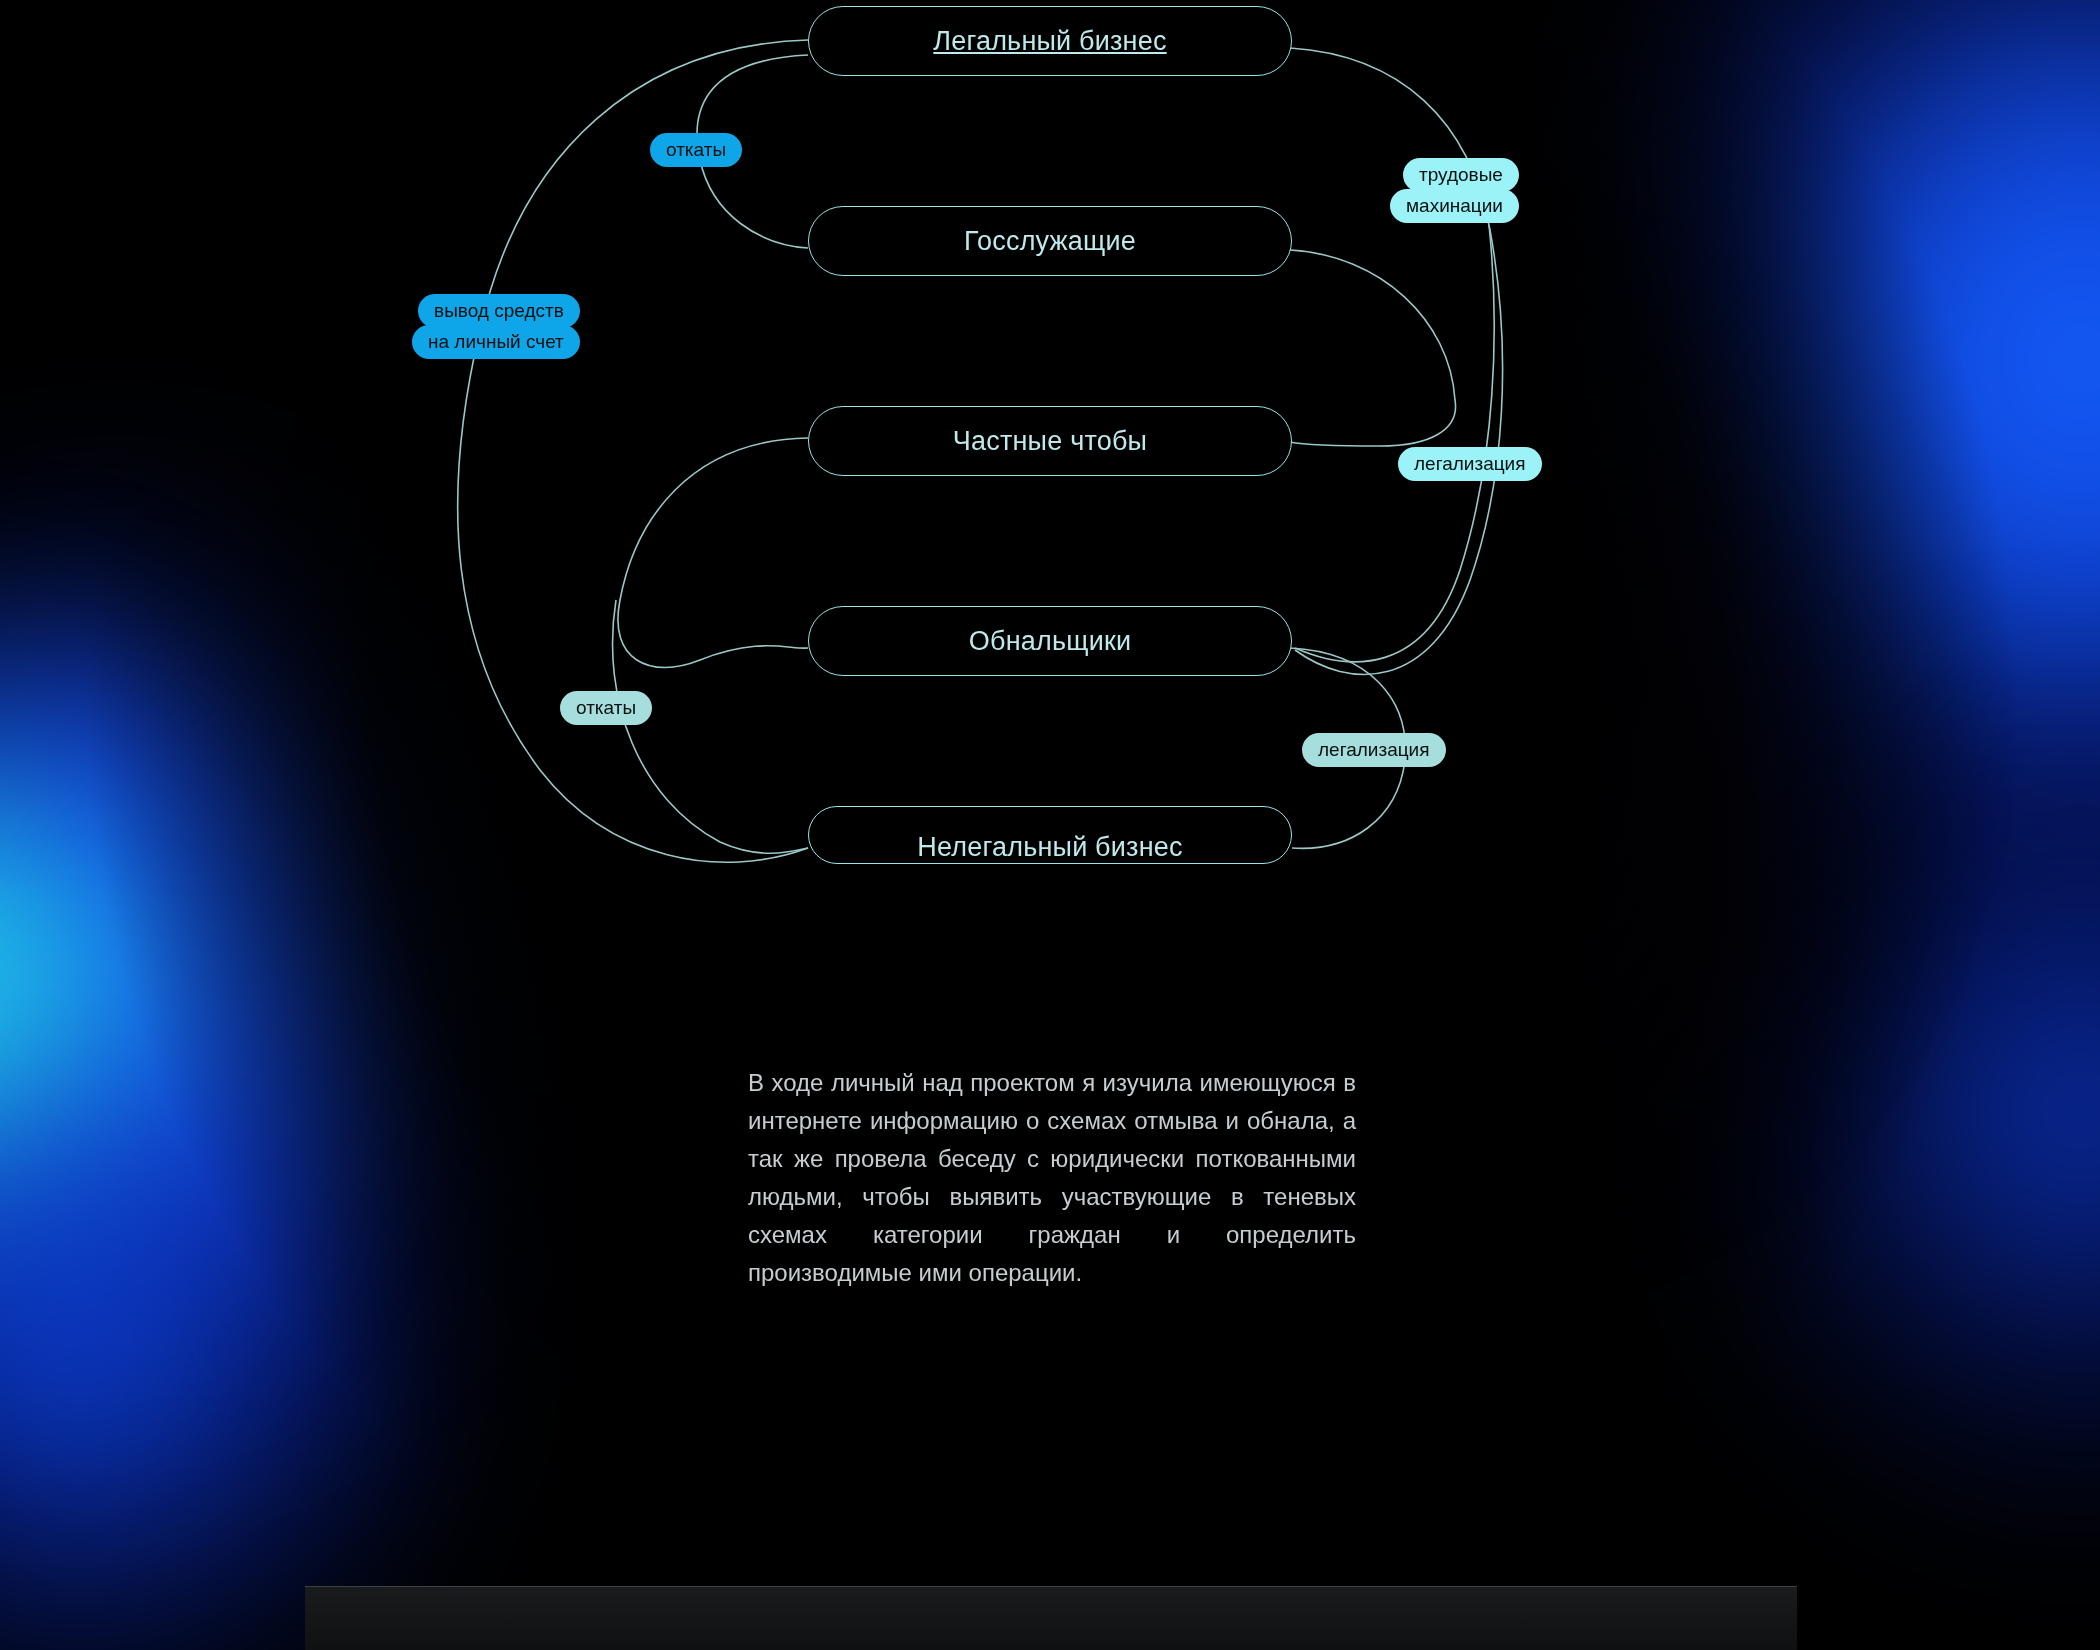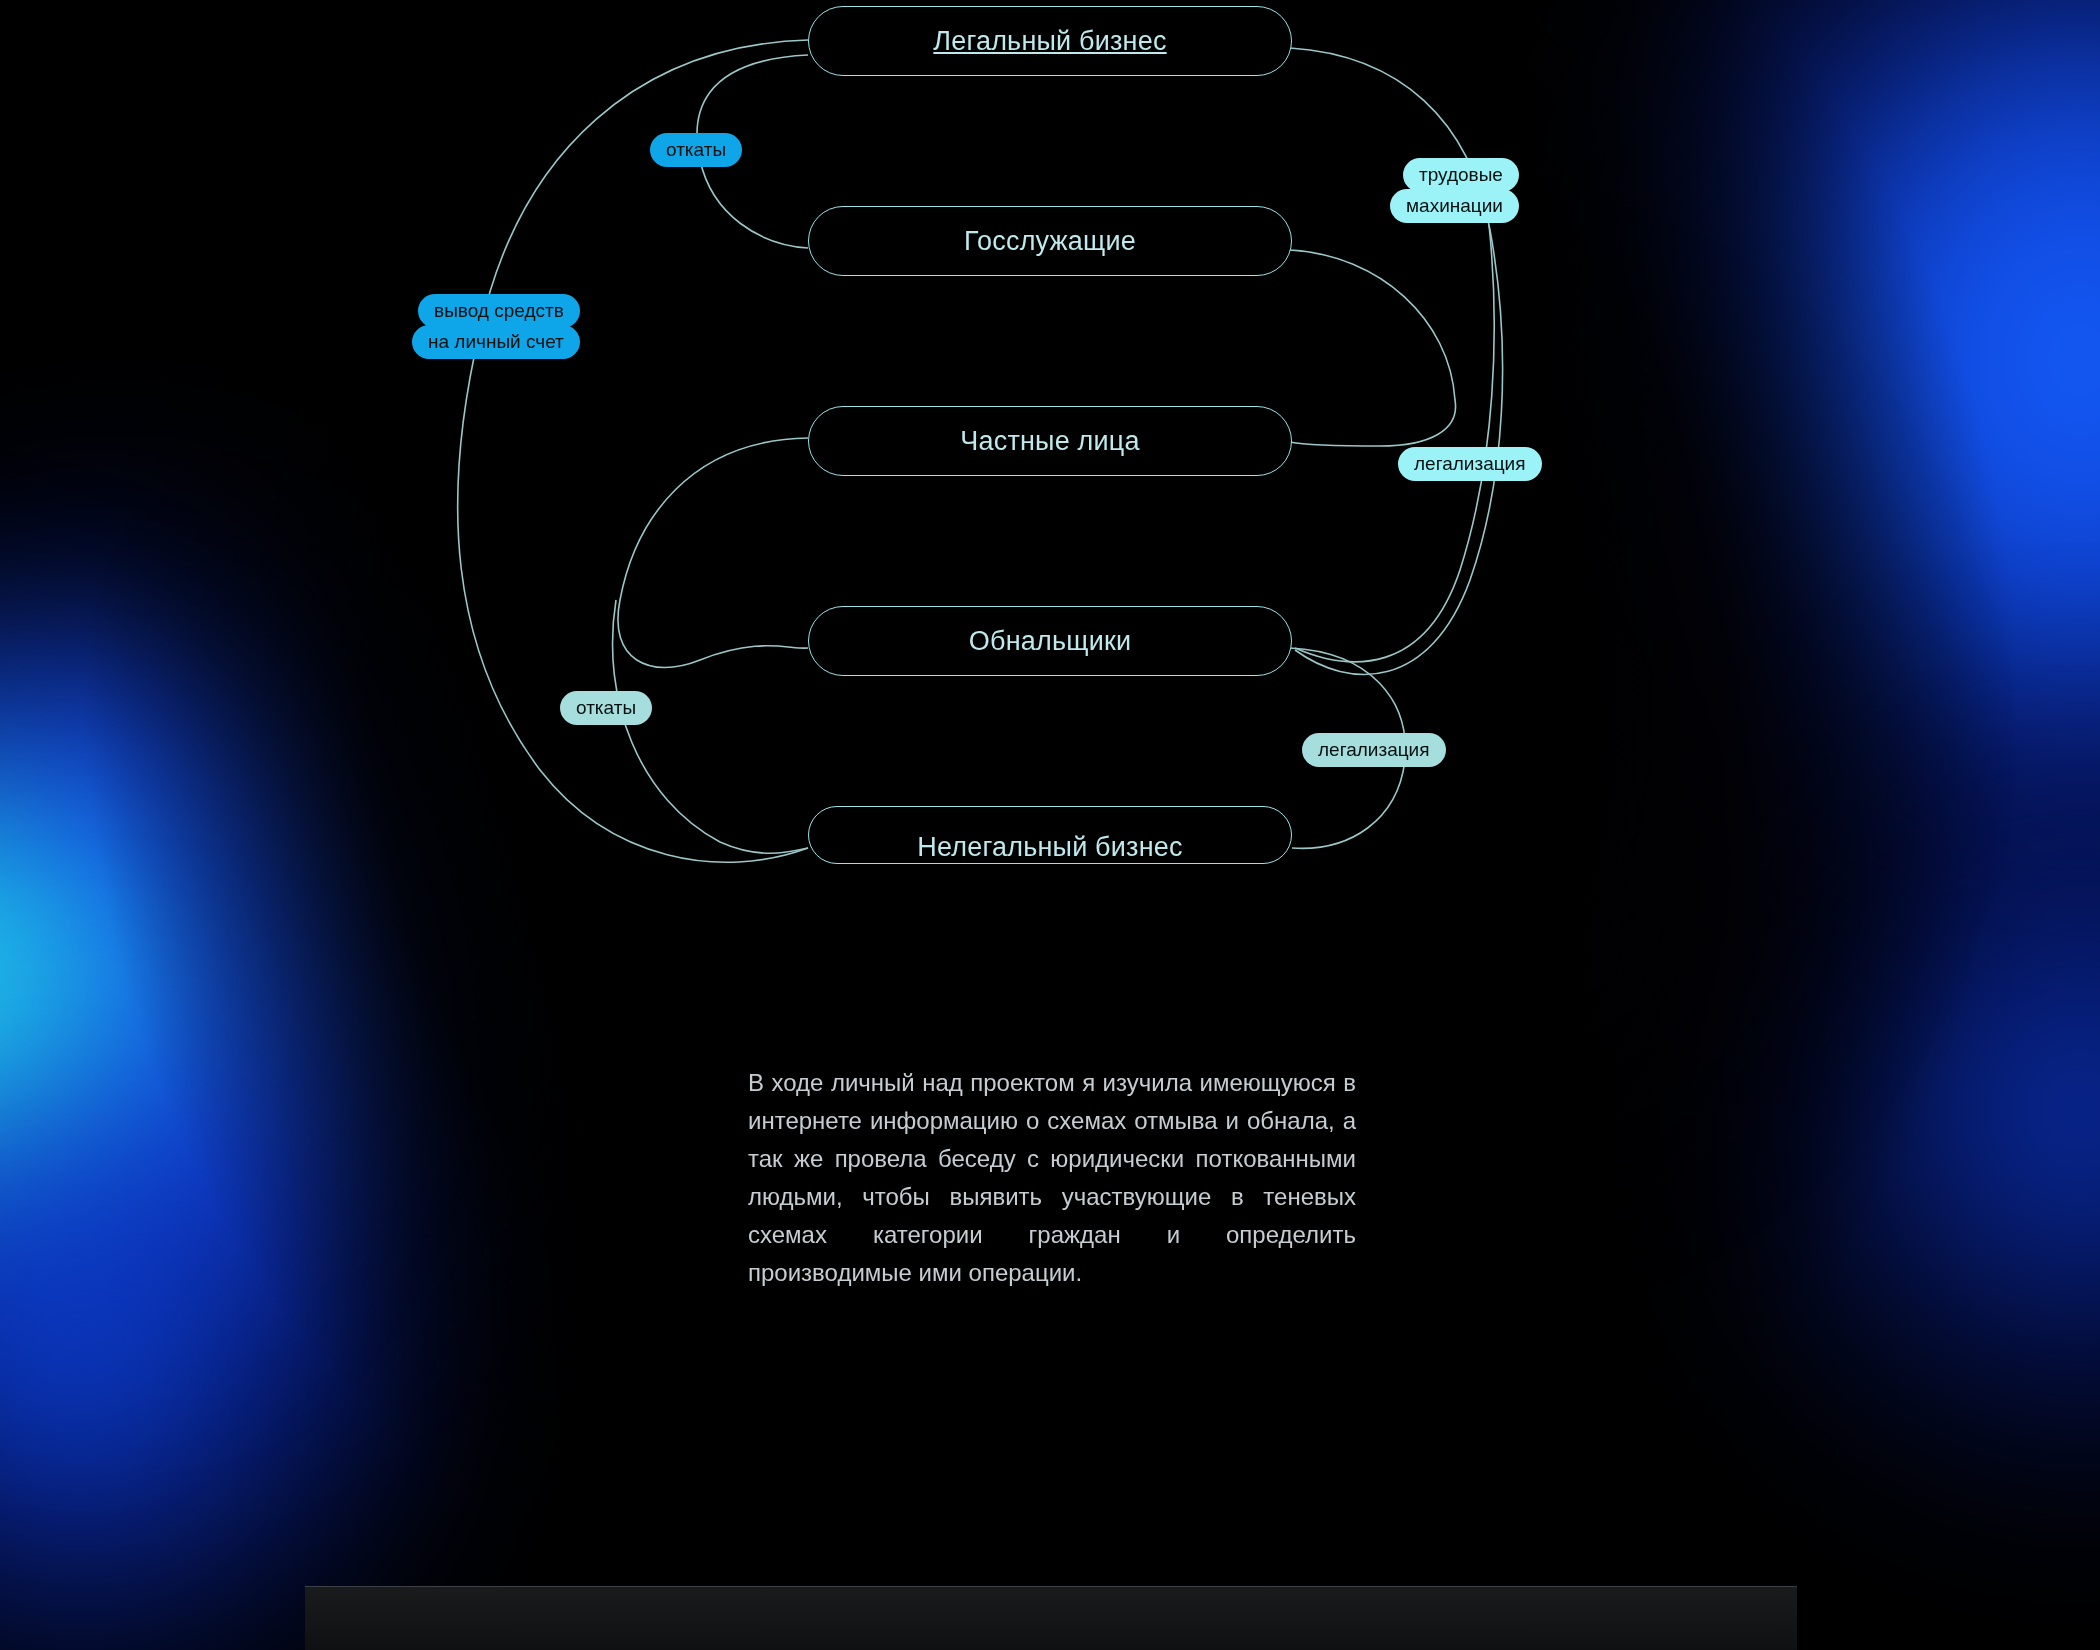--- a/index.html
+++ b/index.html
@@ -182,21 +182,21 @@
 
   <div class="node" style="left:808px; top:6px; width:484px; height:70px;text-decoration:underline;">
     <span>Легальный бизнес</span>
   </div>
 
   <div class="node" style="left:808px; top:206px; width:484px; height:70px;">
     <span>Госслужащие</span>
   </div>
 
   <div class="node" style="left:808px; top:406px; width:484px; height:70px;">
-    <span>Частные лица</span>
+    <span>Частные чтобы</span>
   </div>
 
   <div class="node" style="left:808px; top:606px; width:484px; height:70px;">
     <span>Обнальщики</span>
   </div>
 
   <div class="node" style="left:808px; top:806px; width:484px; height:58px;align-items:flex-end;">
     <span>Нелегальный бизнес</span>
   </div>
 

